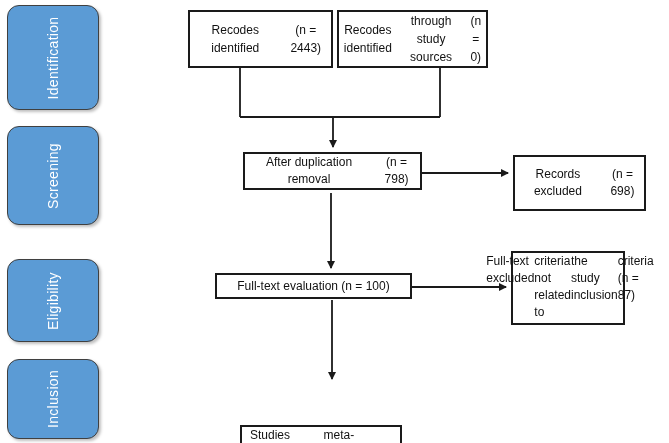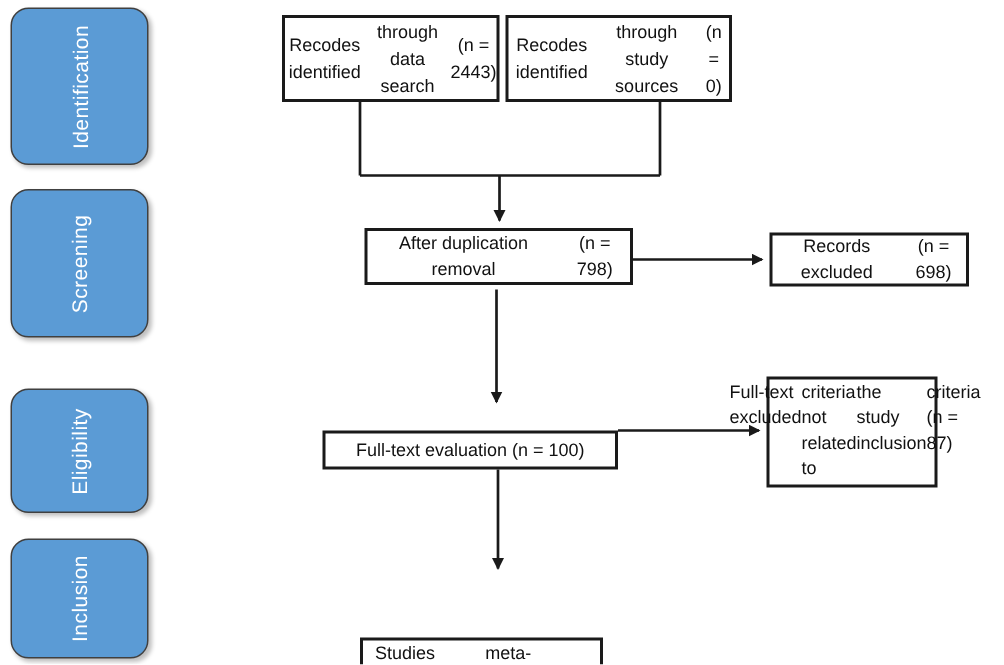--- a/index.html
+++ b/index.html
@@ -62,22 +62,22 @@
   .fbox span { display: block; }
   .fbox.left-align {
     align-items: flex-start;
     text-align: left;
     padding-left: 8px;
     padding-right: 4px;
   }
   #box-data-search        { left: 188px; top: 10px;  width: 145px; height: 58px; }
   #box-other-sources      { left: 337px; top: 10px;  width: 151px; height: 58px; }
   #box-dedup              { left: 243px; top: 152px; width: 179px; height: 38px; line-height: 17px; }
-  #box-records-excluded   { left: 513px; top: 155px; width: 133px; height: 36px; line-height: 17px; }
-  #box-fulltext-eval      { left: 215px; top: 273px; width: 197px; height: 26px; margin-top: 14px; }
+  #box-records-excluded   { left: 513px; top: 155px; width: 133px; height: 56px; line-height: 17px; }
+  #box-fulltext-eval      { left: 215px; top: 273px; width: 197px; height: 26px; }
   #box-fulltext-excluded  { left: 511px; top: 251px; width: 114px; height: 74px; line-height: 17px; }
   #box-included           { left: 240px; top: 384px; width: 162px; height: 42px; line-height: 17px; margin-top: 41px; }
 </style>
 </head>
 <body>
 
 <div class="canvas">
 
   <svg class="connectors" viewBox="0 0 669 443" aria-hidden="true">
     <defs>
@@ -101,21 +101,20 @@
   </div>
   <div class="stage" id="stage-eligibility">
     <span class="stage-text">Eligibility</span>
   </div>
   <div class="stage" id="stage-inclusion">
     <span class="stage-text">Inclusion</span>
   </div>
 
   <div class="fbox" id="box-data-search">
     <span>Recodes identified</span>
-    <span>through data search</span>
     <span>(n = 2443)</span>
   </div>
 
   <div class="fbox" id="box-other-sources">
     <span>Recodes identified</span>
     <span>through study sources</span>
     <span>(n = 0)</span>
   </div>
 
   <div class="fbox" id="box-dedup">

